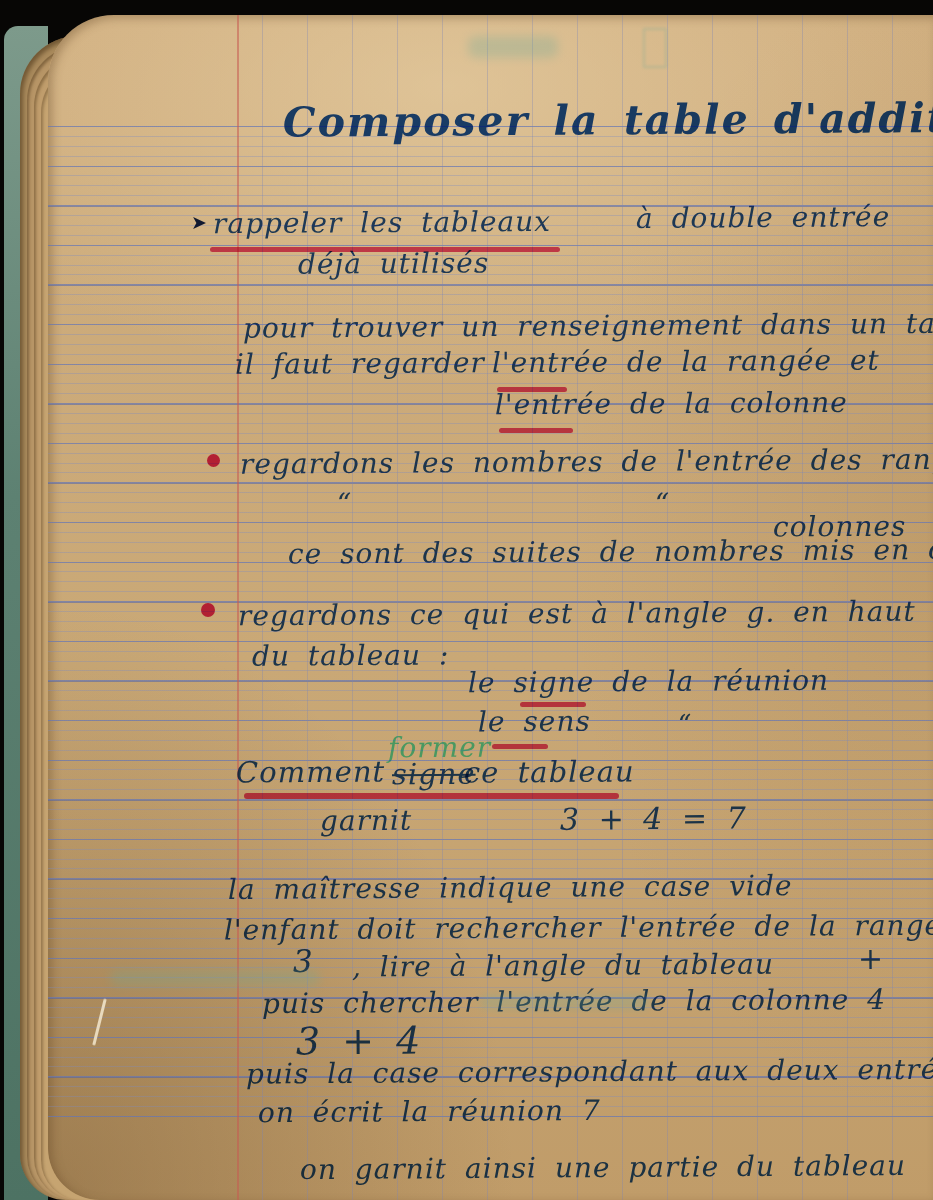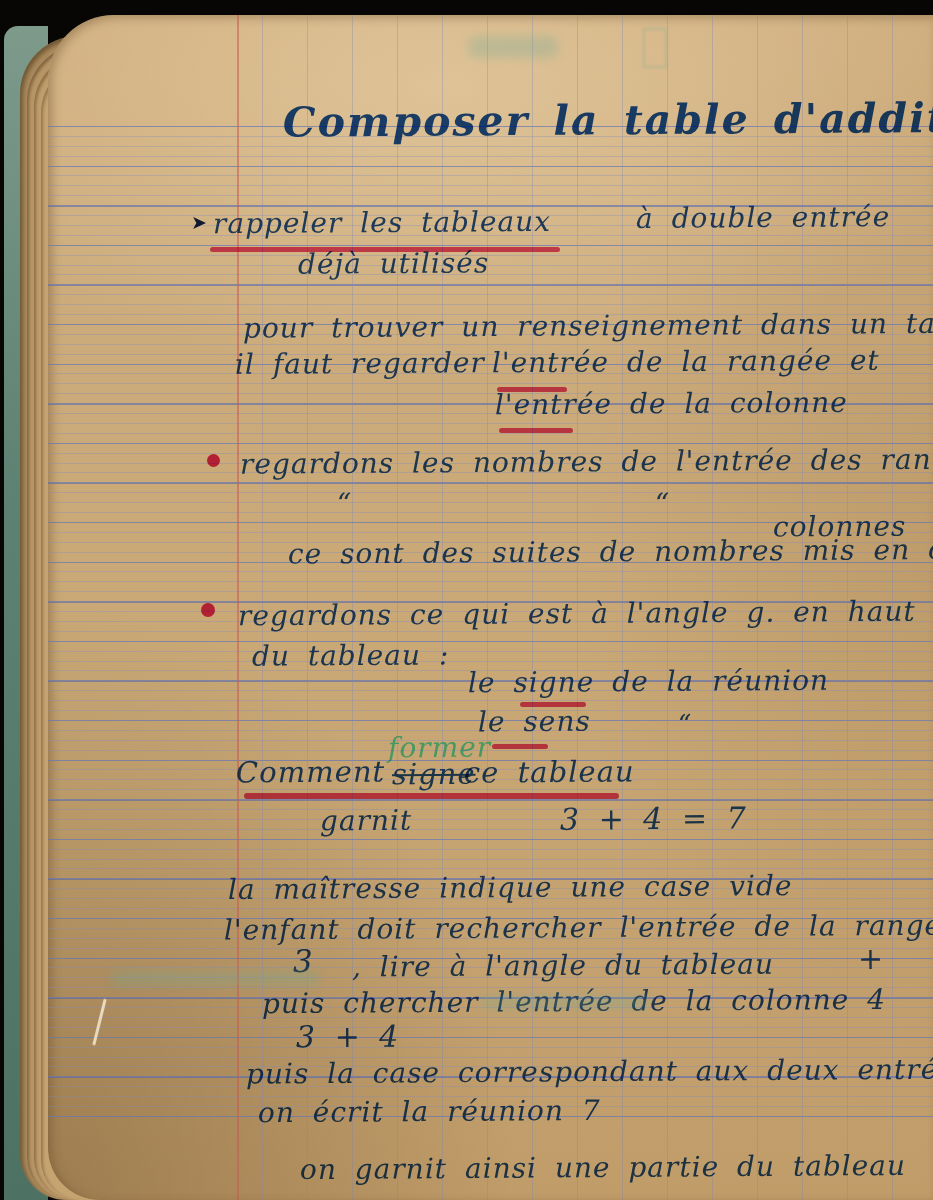--- a/index.html
+++ b/index.html
@@ -102,21 +102,21 @@
     <div class="hw strike" style="left: 392px; top: 757px; font-size: 29px; color: rgb(36, 80, 159);">signe</div>
     <div class="hw" style="left: 464px; top: 755px; font-size: 29px; color: rgb(36, 80, 159);">ce tableau</div>
     <div class="hw" style="left: 320px; top: 804px; font-size: 28px; color: rgb(36, 80, 159);">garnit</div>
     <div class="hw" style="left: 560px; top: 801px; font-size: 30px; color: rgb(36, 80, 159);">3 + 4 = 7</div>
     <div class="hw" style="left: 228px; top: 871px; font-size: 28px; color: rgb(36, 80, 159);">la maîtresse indique une case vide</div>
     <div class="hw" style="left: 224px; top: 911px; font-size: 28px; color: rgb(36, 80, 159);">l'enfant doit rechercher l'entrée de la rangée</div>
     <div class="hw" style="left: 293px; top: 943px; font-size: 31px; color: rgb(36, 80, 159);">3</div>
     <div class="hw" style="left: 352px; top: 949px; font-size: 28px; color: rgb(36, 80, 159);">, lire à l'angle du tableau</div>
     <div class="hw" style="left: 858px; top: 941px; font-size: 30px; color: rgb(36, 80, 159);">+</div>
     <div class="hw" style="left: 262px; top: 985px; font-size: 28px; color: rgb(36, 80, 159);">puis chercher l'entrée de la colonne 4</div>
-    <div class="hw" style="left: 296px; top: 1019px; font-size: 30px; color: rgb(36, 80, 159);">3 + 4</div>
+    <div class="hw" style="left: 296px; top: 1019px; font-size: 38px; color: rgb(36, 80, 159);">3 + 4</div>
     <div class="hw" style="left: 246px; top: 1055px; font-size: 28px; color: rgb(36, 80, 159);">puis la case correspondant aux deux entrées</div>
     <div class="hw" style="left: 258px; top: 1095px; font-size: 28px; color: rgb(36, 80, 159);">on écrit la réunion 7</div>
     <div class="hw" style="left: 300px; top: 1151px; font-size: 28px; color: rgb(36, 80, 159);">on garnit ainsi une partie du tableau</div>
     <div class="arrow" style="left: 191px; top: 211px; font-size: 19px; color: rgb(20, 35, 90);">➤</div>
     <div class="bullet" style="left: 207px; top: 454px; width: 13px; height: 13px; background: rgb(225, 48, 108);"></div>
     <div class="bullet" style="left: 201px; top: 603px; width: 14px; height: 14px; background: rgb(225, 48, 108);"></div>
     <div class="ul" style="left: 210px; top: 247px; width: 350px; height: 5px; background: rgb(225, 48, 108);"></div>
     <div class="ul" style="left: 497px; top: 387px; width: 70px; height: 5px; background: rgb(225, 48, 108);"></div>
     <div class="ul" style="left: 499px; top: 428px; width: 74px; height: 5px; background: rgb(225, 48, 108);"></div>
     <div class="ul" style="left: 520px; top: 702px; width: 66px; height: 5px; background: rgb(225, 48, 108);"></div>

